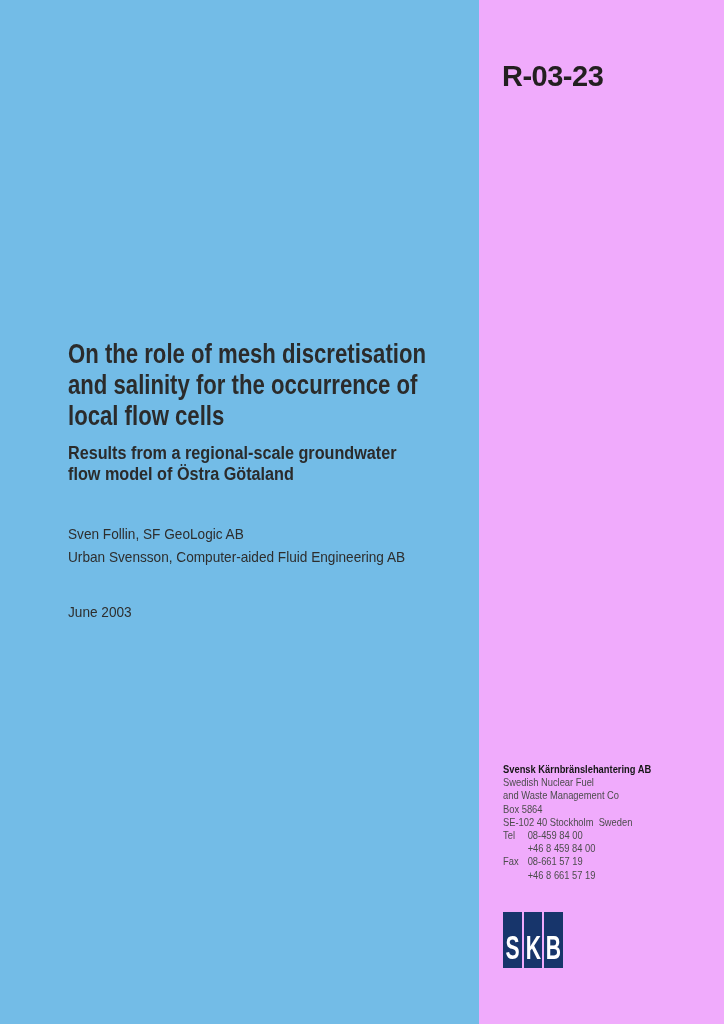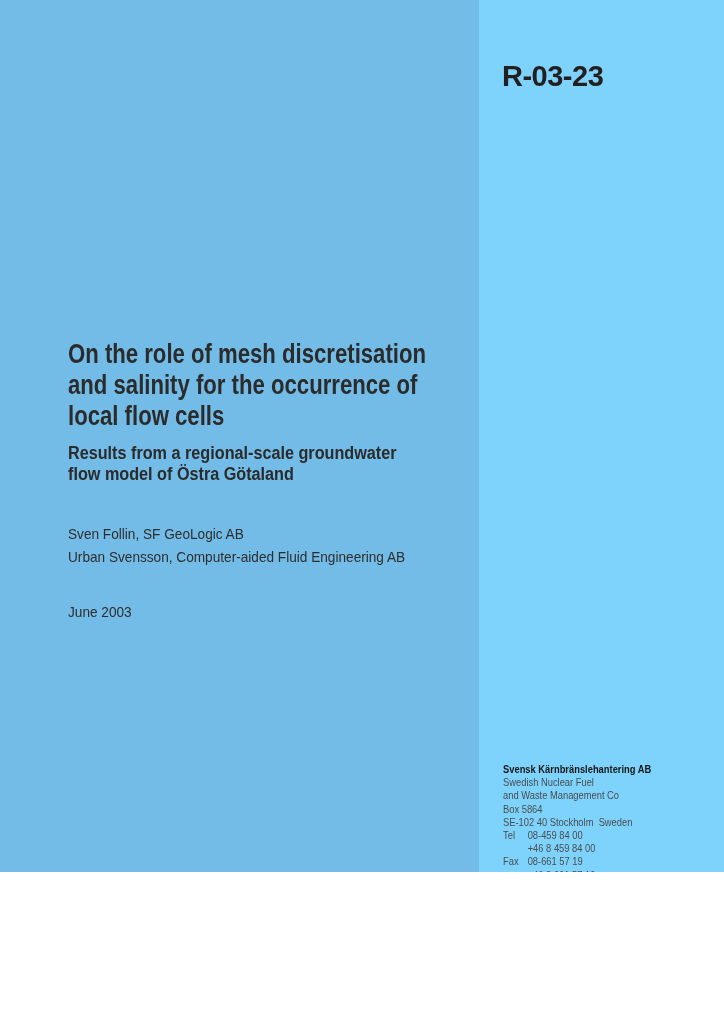--- a/index.html
+++ b/index.html
@@ -3,22 +3,22 @@
 <meta charset="utf-8">
 <style>
   html, body {
     margin: 0;
     padding: 0;
     background: #ffffff;
   }
   .page {
     position: relative;
     width: 724px;
-    height: 872px;
-    background: #7dd3fc;
+    height: 1024px;
+    background: #f0abfc;
     overflow: hidden;
     font-family: "Liberation Sans", sans-serif;
   }
   .blue-panel {
     position: absolute;
     left: 0;
     top: 0;
     width: 479px;
     height: 1024px;
     background: #73bce7;

